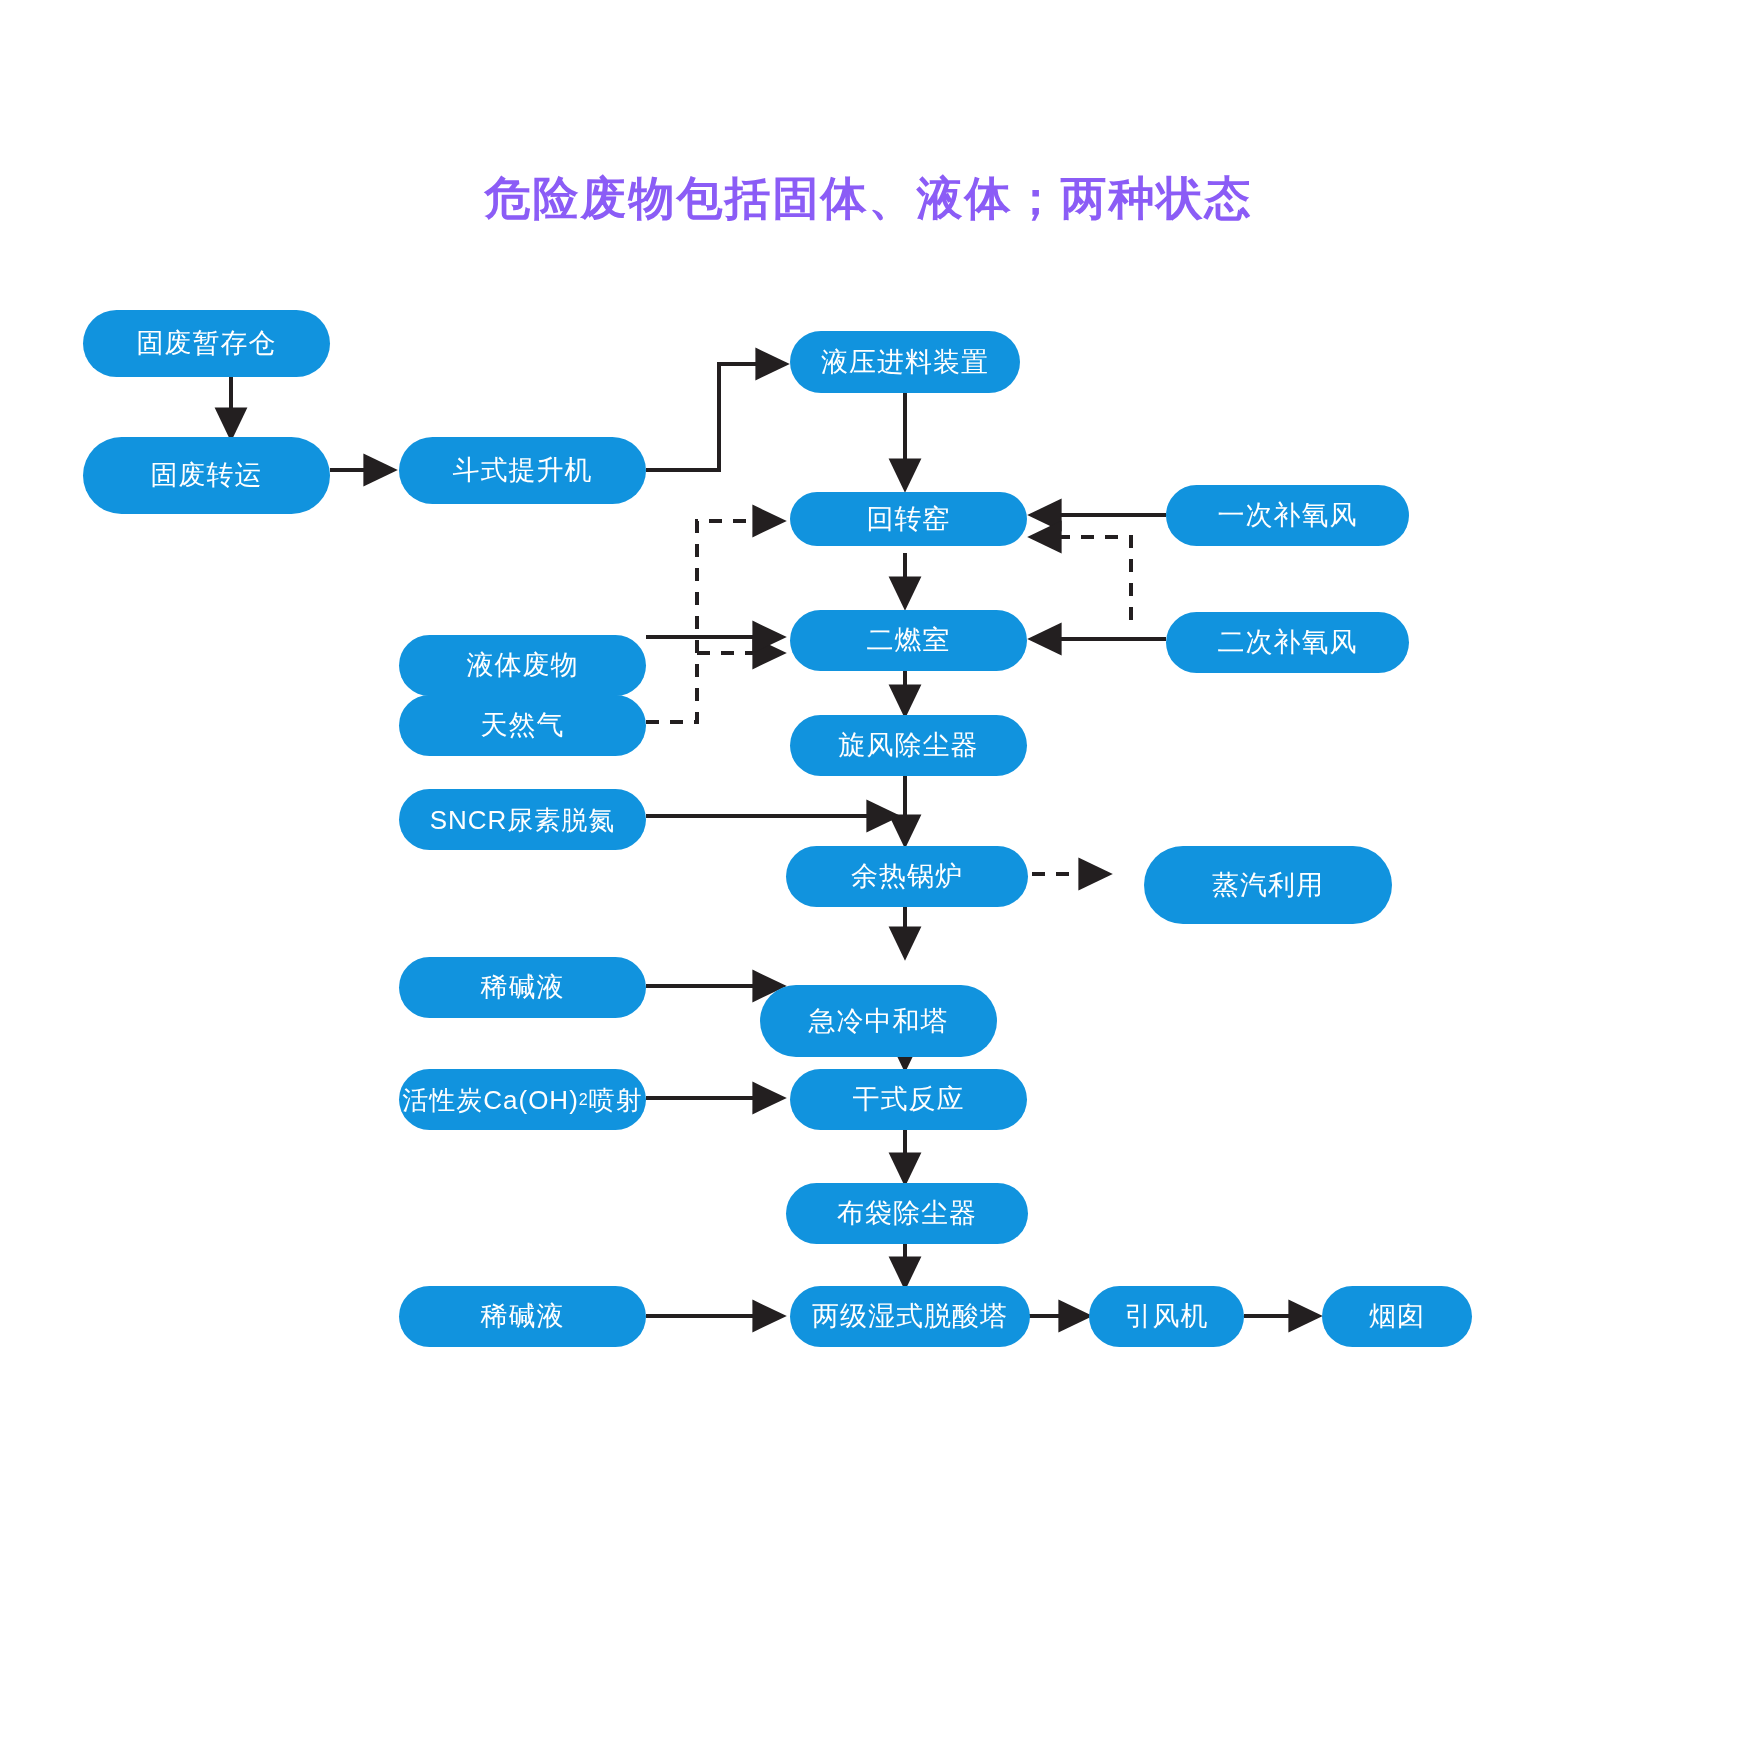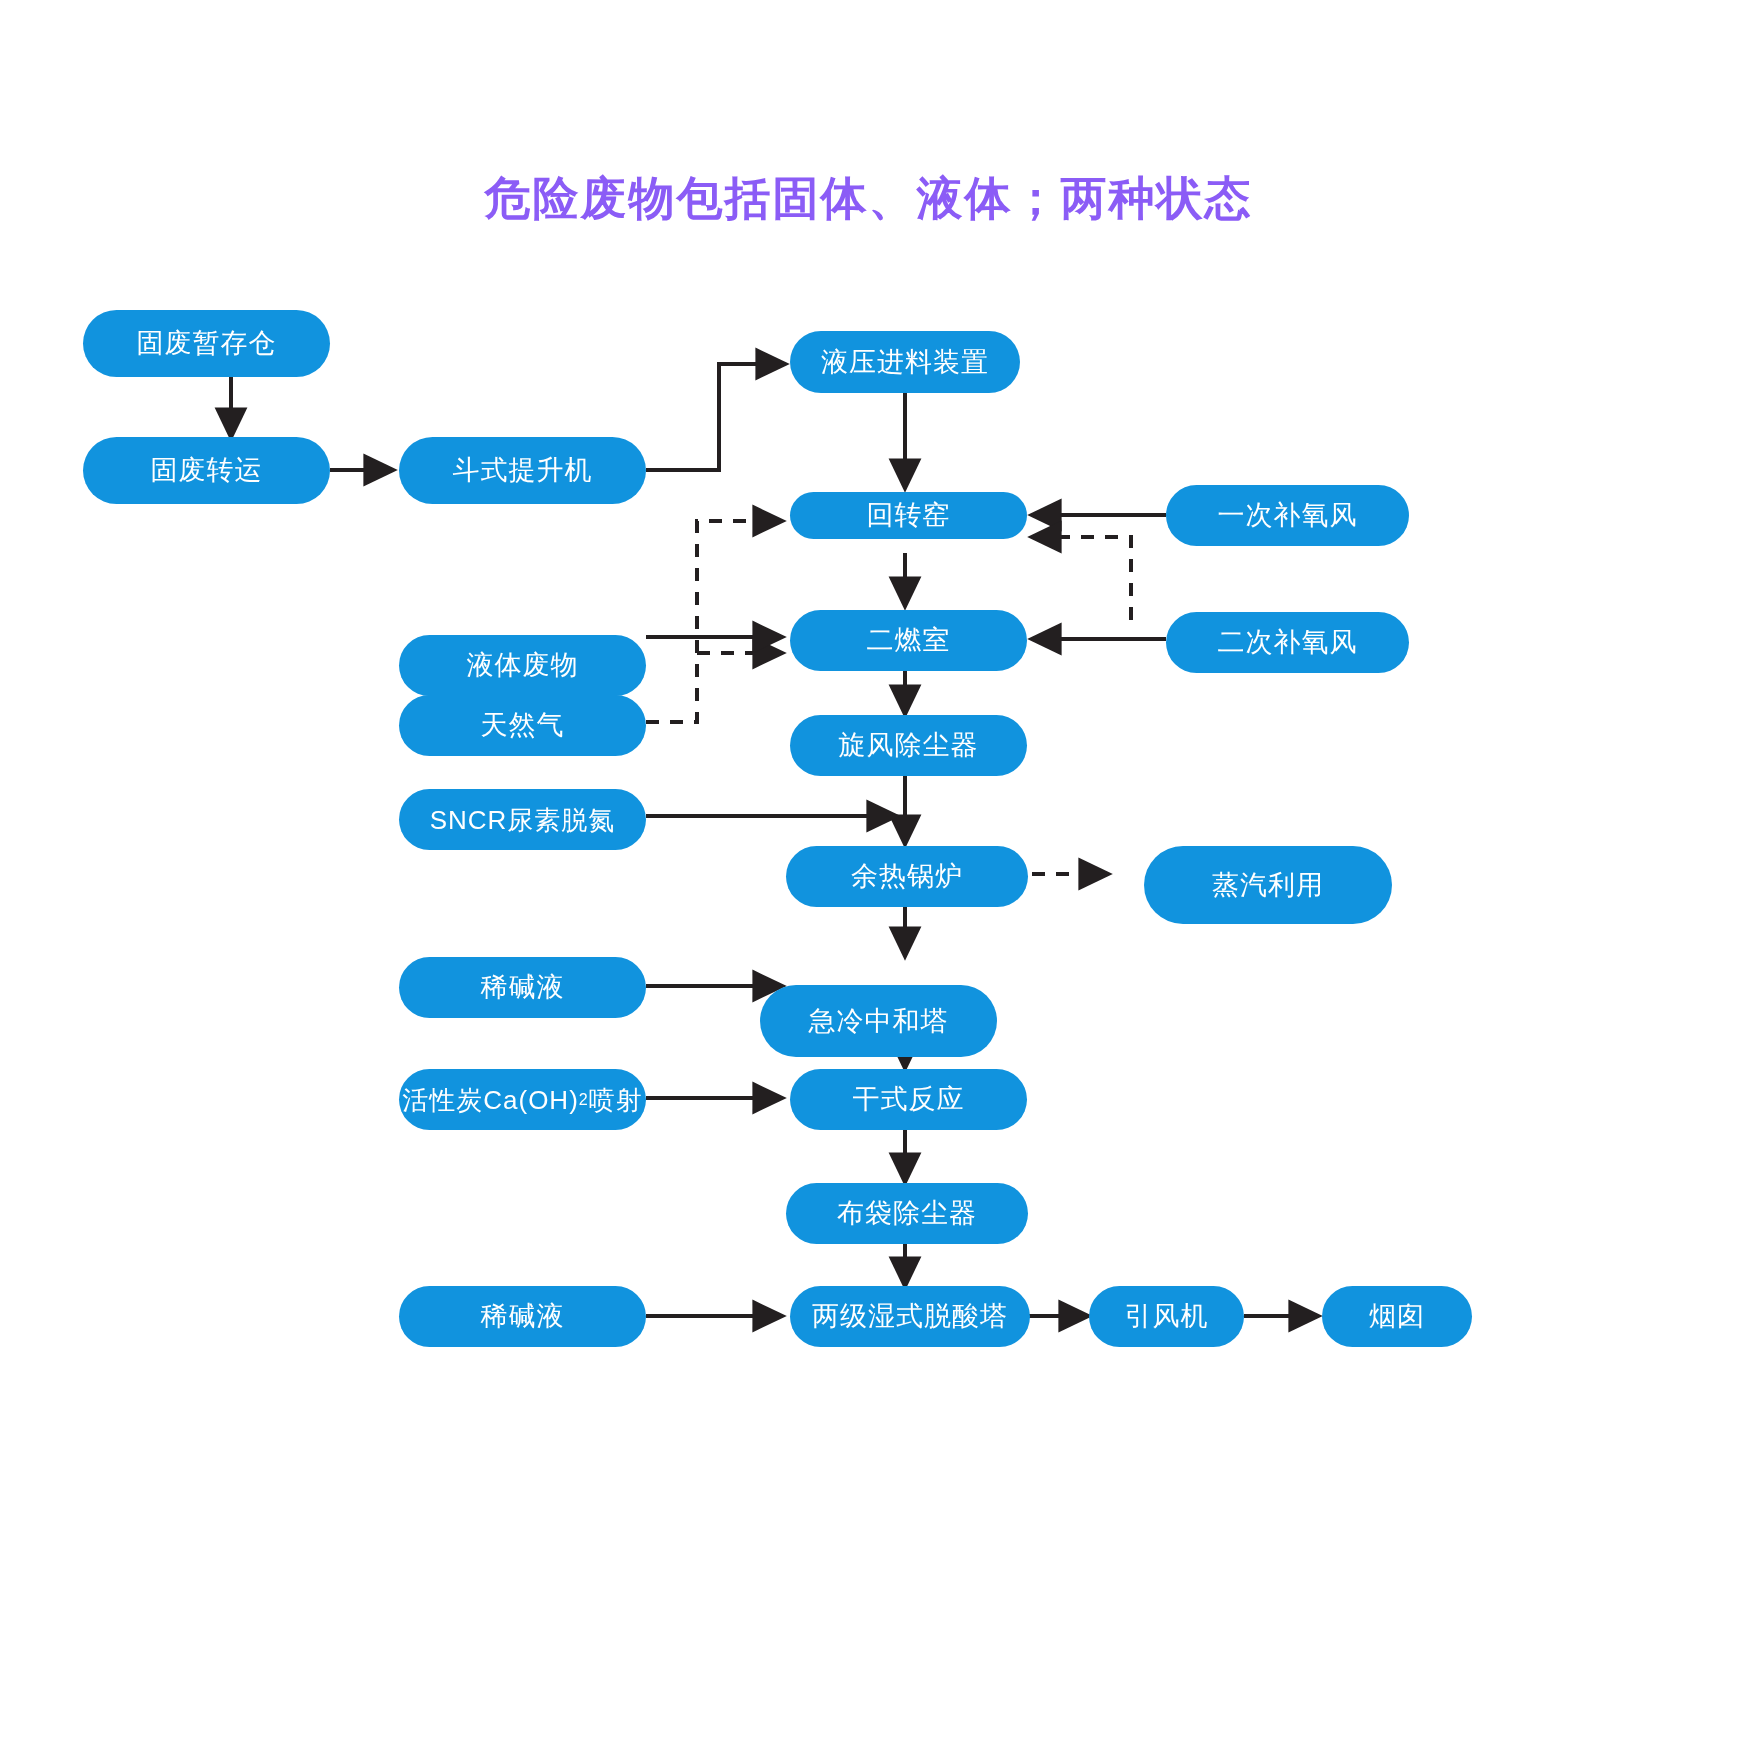--- a/index.html
+++ b/index.html
@@ -86,33 +86,33 @@
 
     <path class="solid" d="M1029,1316 L1088,1316" marker-end="url(#ah)"></path>
 
     <path class="solid" d="M1244,1316 L1318,1316" marker-end="url(#ah)"></path>
   </svg>
 
   <div class="node" style="left:83px;top:310px;width:247px;height:67px;">
     <span>固废暂存仓</span>
   </div>
 
-  <div class="node" style="left:83px;top:437px;width:247px;height:67px;">
+  <div class="node" style="left:83px;top:437px;width:247px;height:77px;">
     <span>固废转运</span>
   </div>
 
   <div class="node" style="left:399px;top:437px;width:247px;height:67px;">
     <span>斗式提升机</span>
   </div>
 
   <div class="node" style="left:790px;top:331px;width:230px;height:62px;">
     <span>液压进料装置</span>
   </div>
 
-  <div class="node" style="left:790px;top:492px;width:237px;height:47px;">
+  <div class="node" style="left:790px;top:492px;width:237px;height:54px;">
     <span>回转窑</span>
   </div>
 
   <div class="node" style="left:1166px;top:485px;width:243px;height:61px;">
     <span>一次补氧风</span>
   </div>
 
   <div class="node" style="left:399px;top:635px;width:247px;height:61px;">
     <span>液体废物</span>
   </div>

